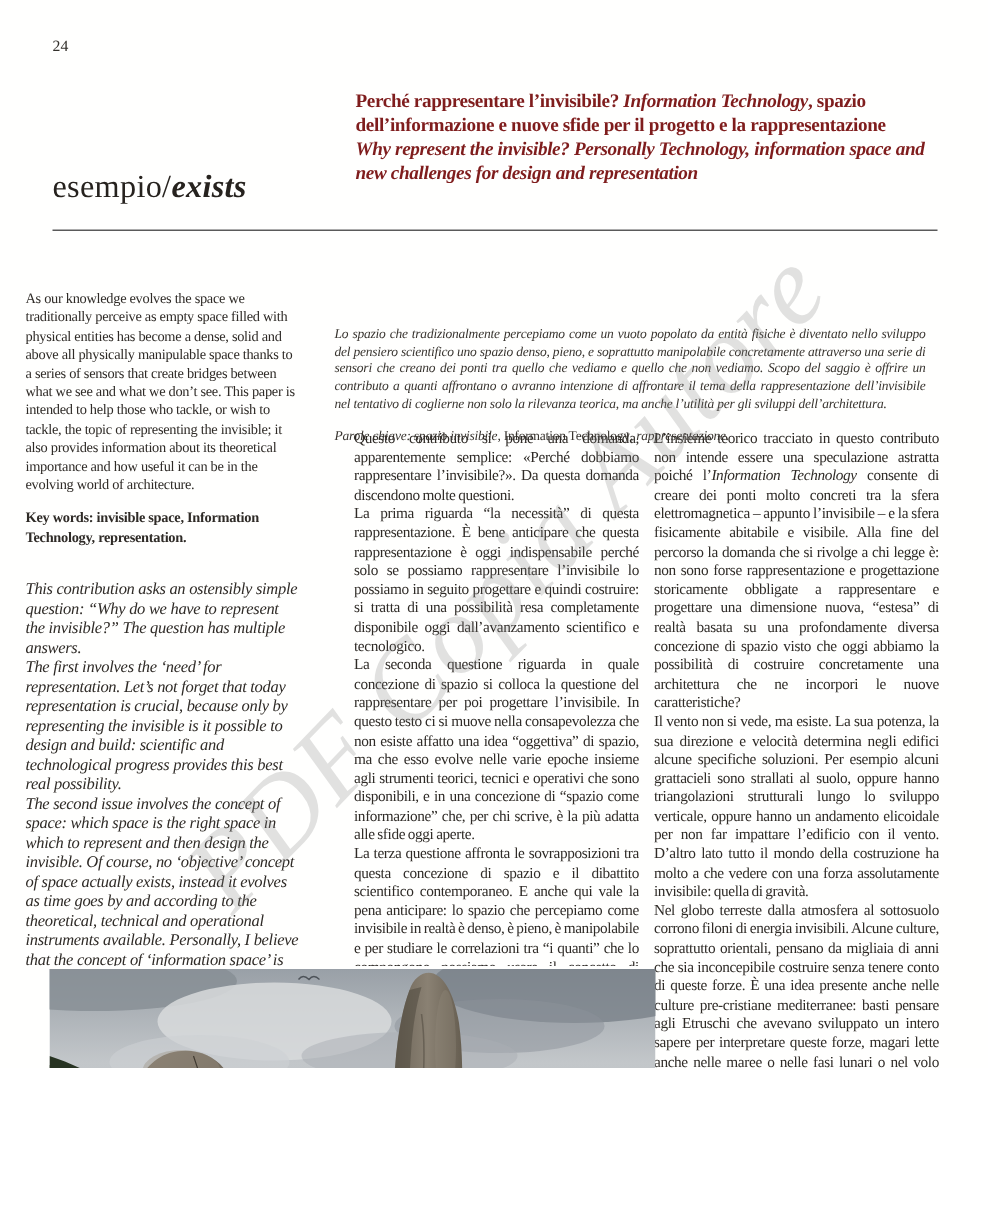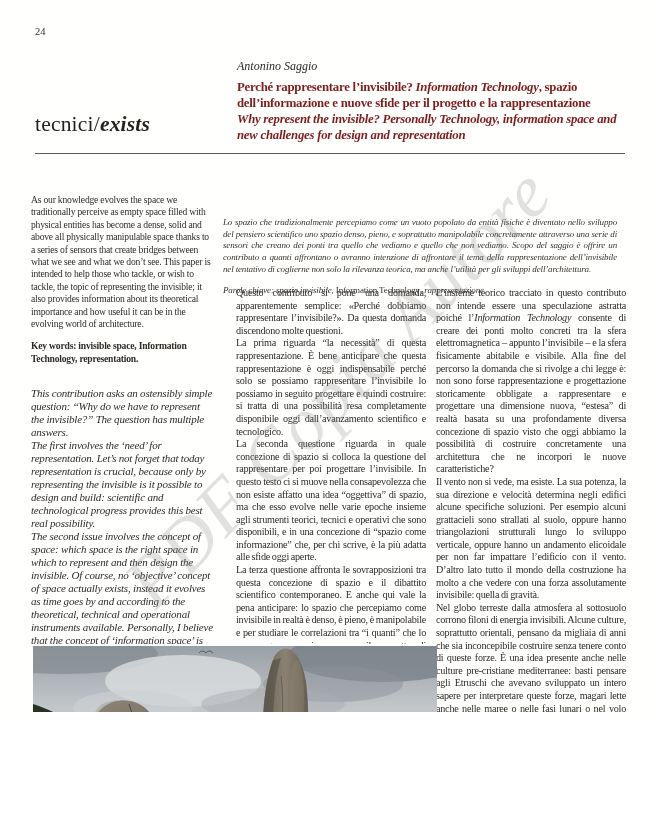--- a/index.html
+++ b/index.html
@@ -13,21 +13,21 @@
   .header{position:absolute;left:237px;top:59px;width:395px;}
   .author{font-style:italic;font-size:12px;margin:0 0 5px 0;color:#2c2824;}
   .title{font-size:12.8px;font-weight:bold;line-height:16px;margin:0;letter-spacing:-.25px;color:#7f1d1d;}
   .title-en{display:block;font-style:italic;}
   .rule{position:absolute;left:35px;top:153px;width:590px;height:0;border-top:1px solid #5a5a5a;}
   .abstract-it{position:absolute;left:223px;top:192px;width:394px;font-style:italic;font-size:9px;line-height:11.7px;letter-spacing:-.15px;color:#38342f;text-align:justify;margin-top:25px;}
   .abstract-it p{margin:0;}
   .abs-kw{margin-top:9px !important;text-align:left;}
   .kw-roman{font-style:normal;}
   .col{position:absolute;overflow:hidden;}
-  .col-left{left:31px;top:194px;width:183px;height:450px;}
+  .col-left{left:17px;top:194px;width:183px;height:450px;}
   .abs-en{font-size:9.6px;line-height:12.4px;letter-spacing:-.2px;margin:0;}
   .kw-en{font-size:9.6px;line-height:12.4px;letter-spacing:-.2px;margin:10px 0 0 0;font-weight:bold;}
   .contrib{margin-top:22px;font-style:italic;font-size:11px;line-height:13px;letter-spacing:-.2px;}
   .contrib p{margin:0;}
   .col-mid{left:236px;top:287px;width:190px;height:357px;text-align:justify;}
   .col-right{left:436px;top:287px;width:190px;height:495px;text-align:justify;}
   .col-mid p,.col-right p{margin:0;font-size:10.2px;line-height:12.6px;letter-spacing:-.25px;word-spacing:-.5px;}
   .subhead{font-size:10.2px;font-weight:bold;font-style:italic;margin:7px 0 0 0;line-height:12.6px;letter-spacing:-.2px;}
   .photo{position:absolute;left:33px;top:646px;width:404px;height:136px;margin:0;z-index:2;}
   .photo svg{display:block;width:100%;height:100%;}
@@ -38,24 +38,23 @@
     color:rgba(128,128,128,0.24);
   }
 </style>
 </head>
 <body>
 
 <div class="page">
 
   <div class="pagenum">24</div>
 
-  <div class="section-label"><span>tecnici</span><span>/</span><span class="sl-italic">exists</span></div>
+  <div class="section-label"><span>esempio</span><span>/</span><span class="sl-italic">exists</span></div>
 
   <div class="header">
-    <div class="author">Antonino Saggio</div>
     <h1 class="title"><span>Perché rappresentare l’invisibile? </span><em>Information Technology</em><span>, spazio dell’informazione e nuove sfide per il progetto e la rappresentazione</span><span class="title-en">Why represent the invisible? Personally Technology, information space and new challenges for design and representation</span></h1>
   </div>
 
   <div class="rule"></div>
 
   <div class="abstract-it">
     <p>Lo spazio che tradizionalmente percepiamo come un vuoto popolato da entità fisiche è diventato nello sviluppo del pensiero scientifico uno spazio denso, pieno, e soprattutto manipolabile concretamente attraverso una serie di sensori che creano dei ponti tra quello che vediamo e quello che non vediamo. Scopo del saggio è offrire un contributo a quanti affrontano o avranno intenzione di affrontare il tema della rappresentazione dell’invisibile nel tentativo di coglierne non solo la rilevanza teorica, ma anche l’utilità per gli sviluppi dell’architettura.</p>
     <p class="abs-kw"><span>Parole chiave: spazio invisibile, </span><span class="kw-roman">Information Technology</span><span>, rappresentazione.</span></p>
   </div>
 

